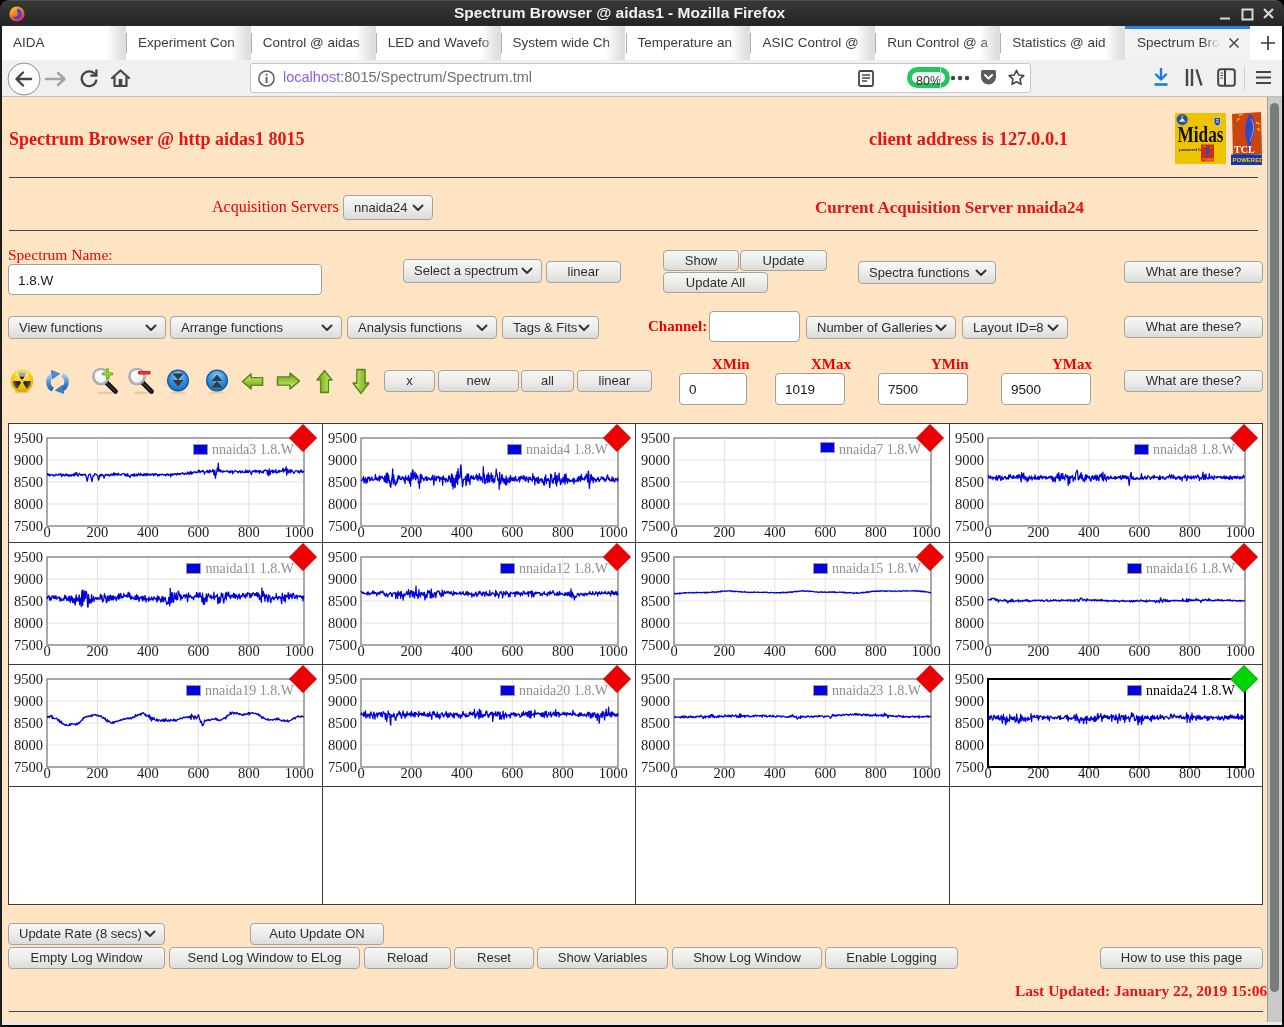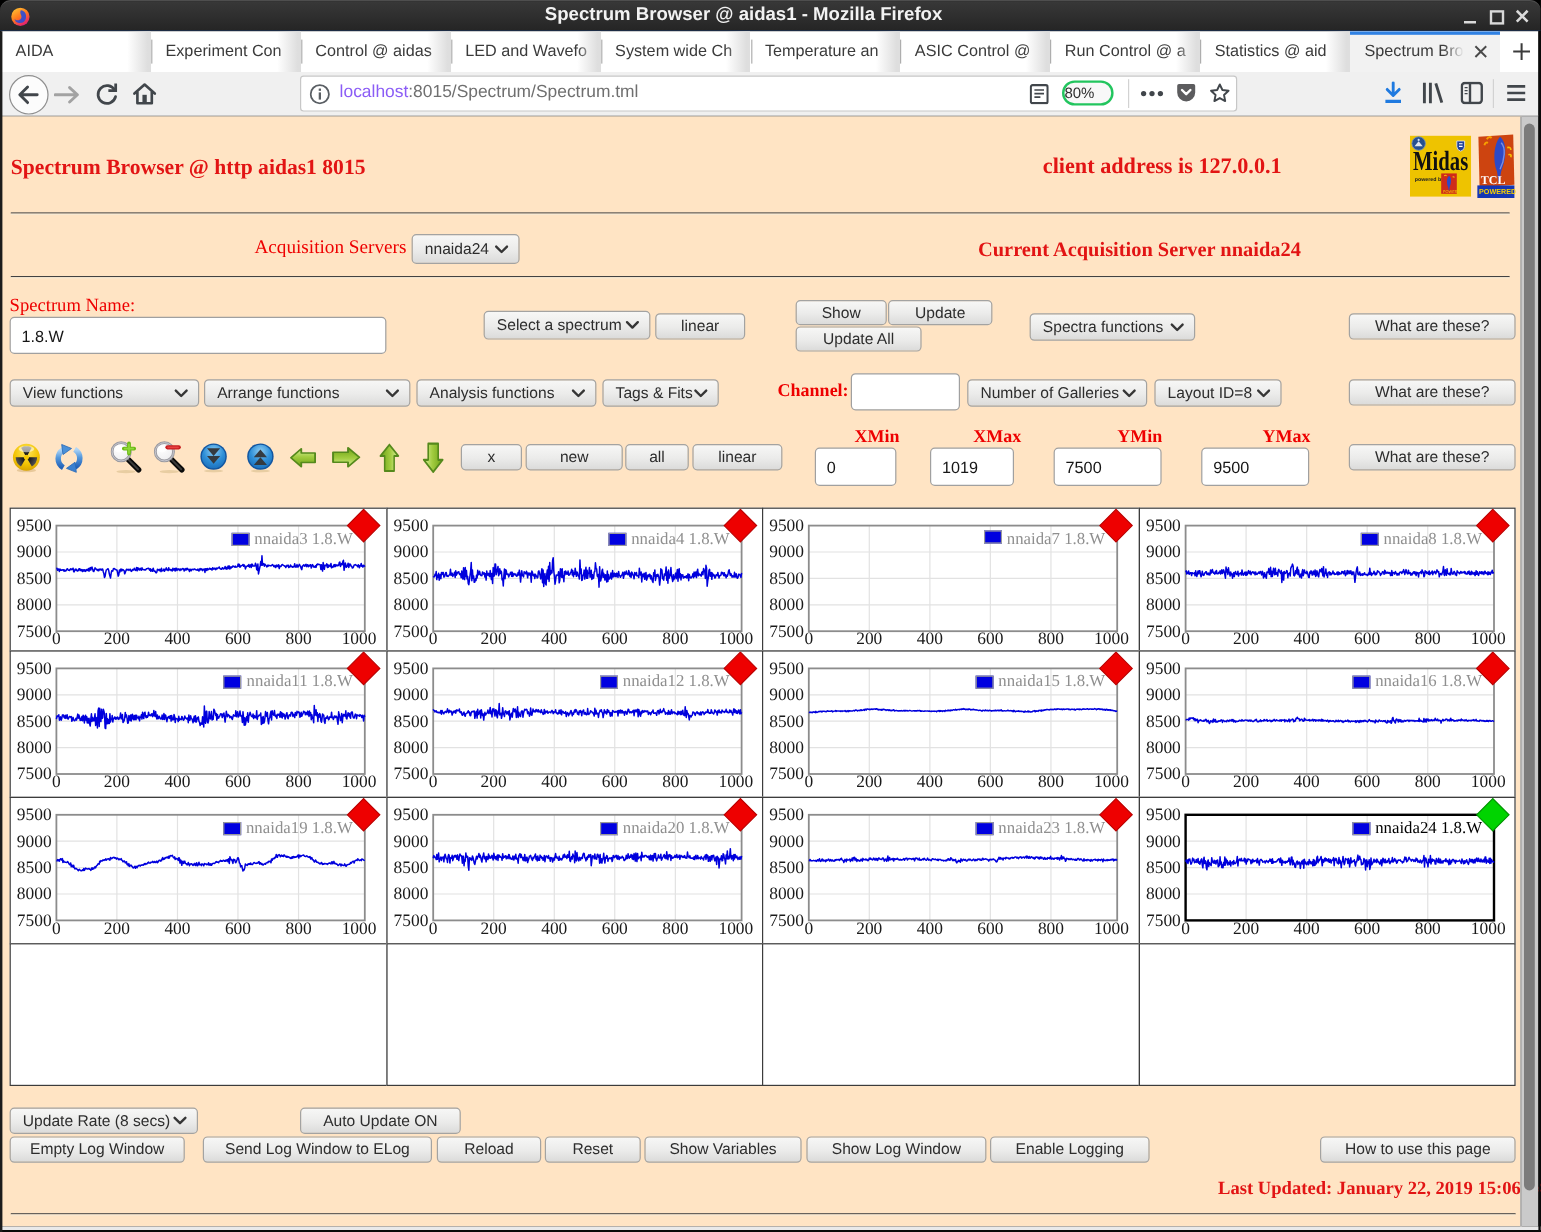--- a/index.html
+++ b/index.html
@@ -142,21 +142,21 @@
       <svg class="abs" style="left:257px;top:10px" width="17" height="17" viewBox="0 0 17 17">
         <circle cx="8.5" cy="8.5" r="7.6" fill="none" stroke="#5a5f64" stroke-width="1.5"></circle>
         <rect x="7.6" y="7" width="1.9" height="6" fill="#5a5f64"></rect>
         <rect x="7.6" y="3.8" width="1.9" height="1.9" fill="#5a5f64"></rect>
       </svg>
       <div class="abs" style="left:282px;top:9px;font-size:14.5px;color:#6f6f6f"><span style="color:#8b5cf6">localhost</span>:8015/Spectrum/Spectrum.tml</div>
       <svg class="abs" style="left:857px;top:10px" width="16" height="17" viewBox="0 0 16 17">
         <rect x="1" y="1" width="14" height="15" rx="1.5" fill="none" stroke="#41464b" stroke-width="1.8"></rect>
         <path d="M4 5 L12 5 M4 8 L12 8 M4 11 L9 11" stroke="#41464b" stroke-width="1.4"></path>
       </svg>
-      <div class="abs" style="left:884px;top:7px;width:43px;height:21px;border:2px solid #22c55e;border-radius:11px;background:#f8f8f8;box-sizing:border-box;line-height:19px;font-size:12.5px;color:#2f2f2f">80%</div>
+      <div class="abs" style="left:906px;top:7px;width:43px;height:21px;border:5px solid #22c55e;border-radius:11px;background:#f8f8f8;box-sizing:border-box;text-align:center;line-height:19px;font-size:12.5px;color:#2f2f2f">80%</div>
       <div class="abs" style="left:939px;top:6px;width:1px;height:24px;background:#d2d2d2"></div>
       <svg class="abs" style="left:949px;top:15px" width="20" height="6" viewBox="0 0 20 6">
         <circle cx="3" cy="3" r="2.2" fill="#41464b"></circle>
         <circle cx="10" cy="3" r="2.2" fill="#41464b"></circle>
         <circle cx="17" cy="3" r="2.2" fill="#41464b"></circle>
       </svg>
       <svg class="abs" style="left:979px;top:9px" width="17" height="17" viewBox="0 0 17 17">
         <path d="M1 2.5 A1.5 1.5 0 0 1 2.5 1 L14.5 1 A1.5 1.5 0 0 1 16 2.5 L16 8 A7.5 7.5 0 0 1 1 8 Z" fill="#5c5c5e"></path>
         <path d="M5 6 L8.5 9.5 L12 6" fill="none" stroke="#fff" stroke-width="2" stroke-linecap="round" stroke-linejoin="round"></path>
       </svg>
@@ -414,21 +414,21 @@
     <div class="rl" style="left:1052px;top:356px;font-weight:bold;font-size:15px">YMax</div>
     <div class="tin" style="left:679px;top:373px;width:68px;height:32px;line-height:32px;font-size:13.5px">0</div>
     <div class="tin" style="left:775px;top:373px;width:70px;height:32px;line-height:32px;font-size:13.5px">1019</div>
     <div class="tin" style="left:878px;top:373px;width:90px;height:32px;line-height:32px;font-size:13.5px">7500</div>
     <div class="tin" style="left:1001px;top:373px;width:90px;height:32px;line-height:32px;font-size:13.5px">9500</div>
     <div class="gbtn" style="left:1124px;top:370px;width:139px;height:22px;line-height:20px;font-size:13px">What are these?</div>
     <div class="gbtn" style="left:8px;top:923px;width:157px;height:22px;line-height:20px;font-size:13px;text-align:left;padding-left:10px">Update Rate (8 secs)<svg class="chev" width="12" height="8" viewBox="0 0 12 8">
         <path d="M1.5 1.5 L6 6 L10.5 1.5" fill="none" stroke="#363636" stroke-width="2" stroke-linecap="round" stroke-linejoin="round"></path>
       </svg></div>
     <div class="gbtn" style="left:250px;top:923px;width:134px;height:22px;line-height:20px;font-size:13px">Auto Update ON</div>
-    <div class="gbtn" style="left:8px;top:947px;width:146px;height:22px;line-height:20px;font-size:13px">Empty Log Window</div>
+    <div class="gbtn" style="left:8px;top:947px;width:157px;height:22px;line-height:20px;font-size:13px">Empty Log Window</div>
     <div class="gbtn" style="left:169px;top:947px;width:191px;height:22px;line-height:20px;font-size:13px">Send Log Window to ELog</div>
     <div class="gbtn" style="left:364px;top:947px;width:87px;height:22px;line-height:20px;font-size:13px">Reload</div>
     <div class="gbtn" style="left:454px;top:947px;width:80px;height:22px;line-height:20px;font-size:13px">Reset</div>
     <div class="gbtn" style="left:537px;top:947px;width:131px;height:22px;line-height:20px;font-size:13px">Show Variables</div>
     <div class="gbtn" style="left:672px;top:947px;width:150px;height:22px;line-height:20px;font-size:13px">Show Log Window</div>
     <div class="gbtn" style="left:825px;top:947px;width:133px;height:22px;line-height:20px;font-size:13px">Enable Logging</div>
     <div class="gbtn" style="left:1100px;top:947px;width:163px;height:22px;line-height:20px;font-size:13px">How to use this page</div>
     <div class="rl" style="left:1015px;top:982px;font-size:15.5px;font-weight:bold;color:#e21414">Last Updated: January 22, 2019 15:06:34</div>
     <div class="hrr" style="left:9px;top:1011px;width:1254px"></div>
     <div class="abs" style="left:9px;top:1014px;font-family:'Liberation Serif',serif;font-size:13px;color:#333">.</div>

